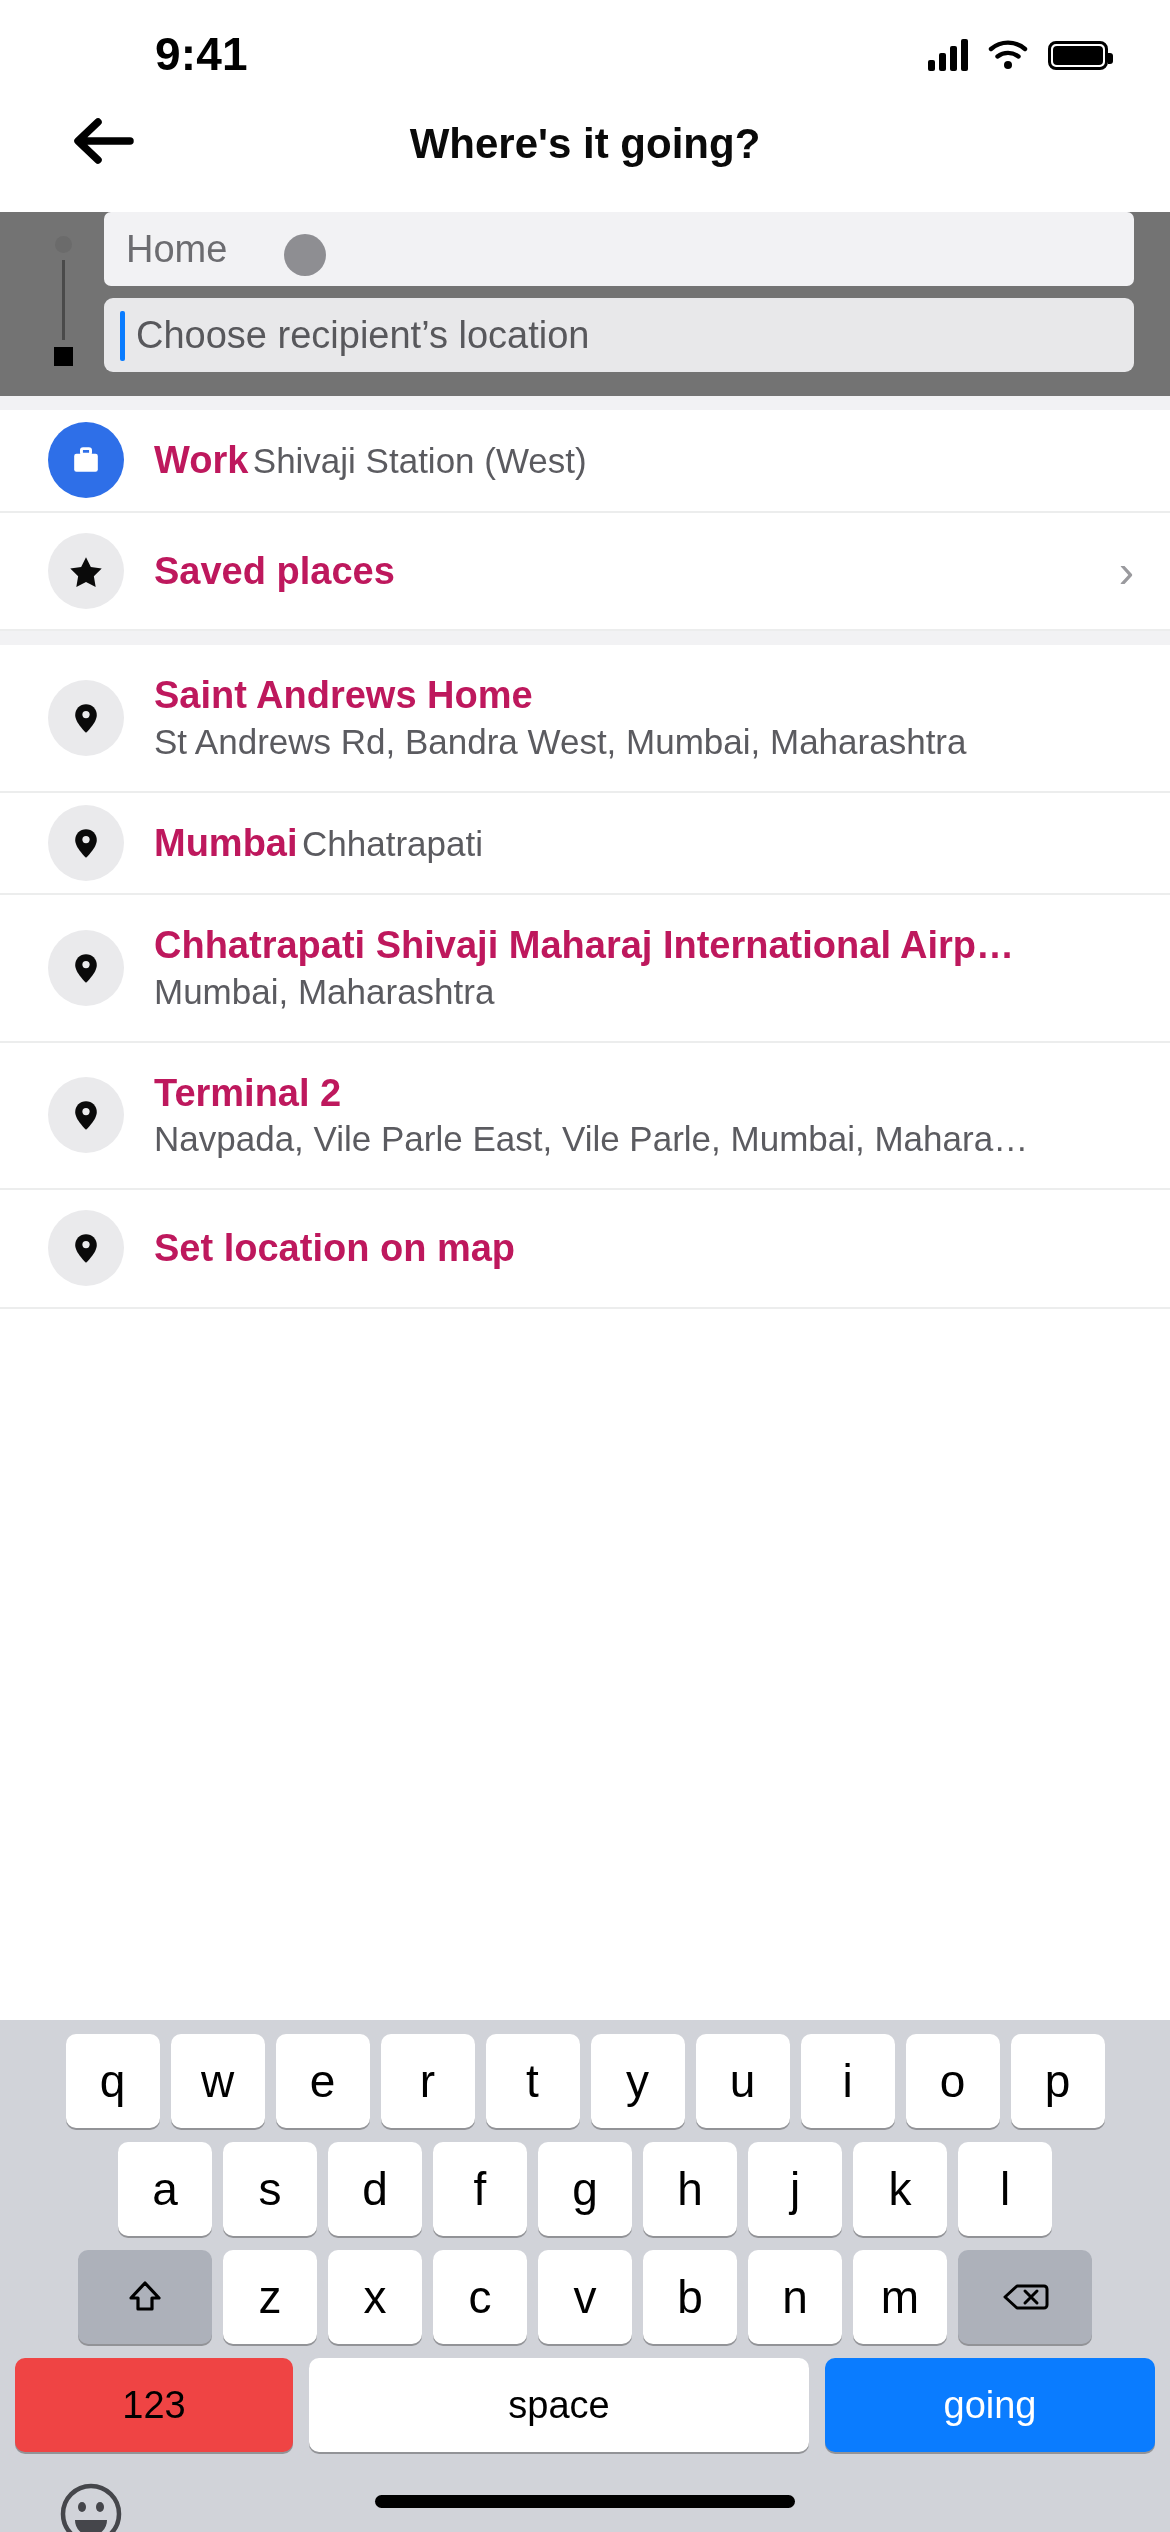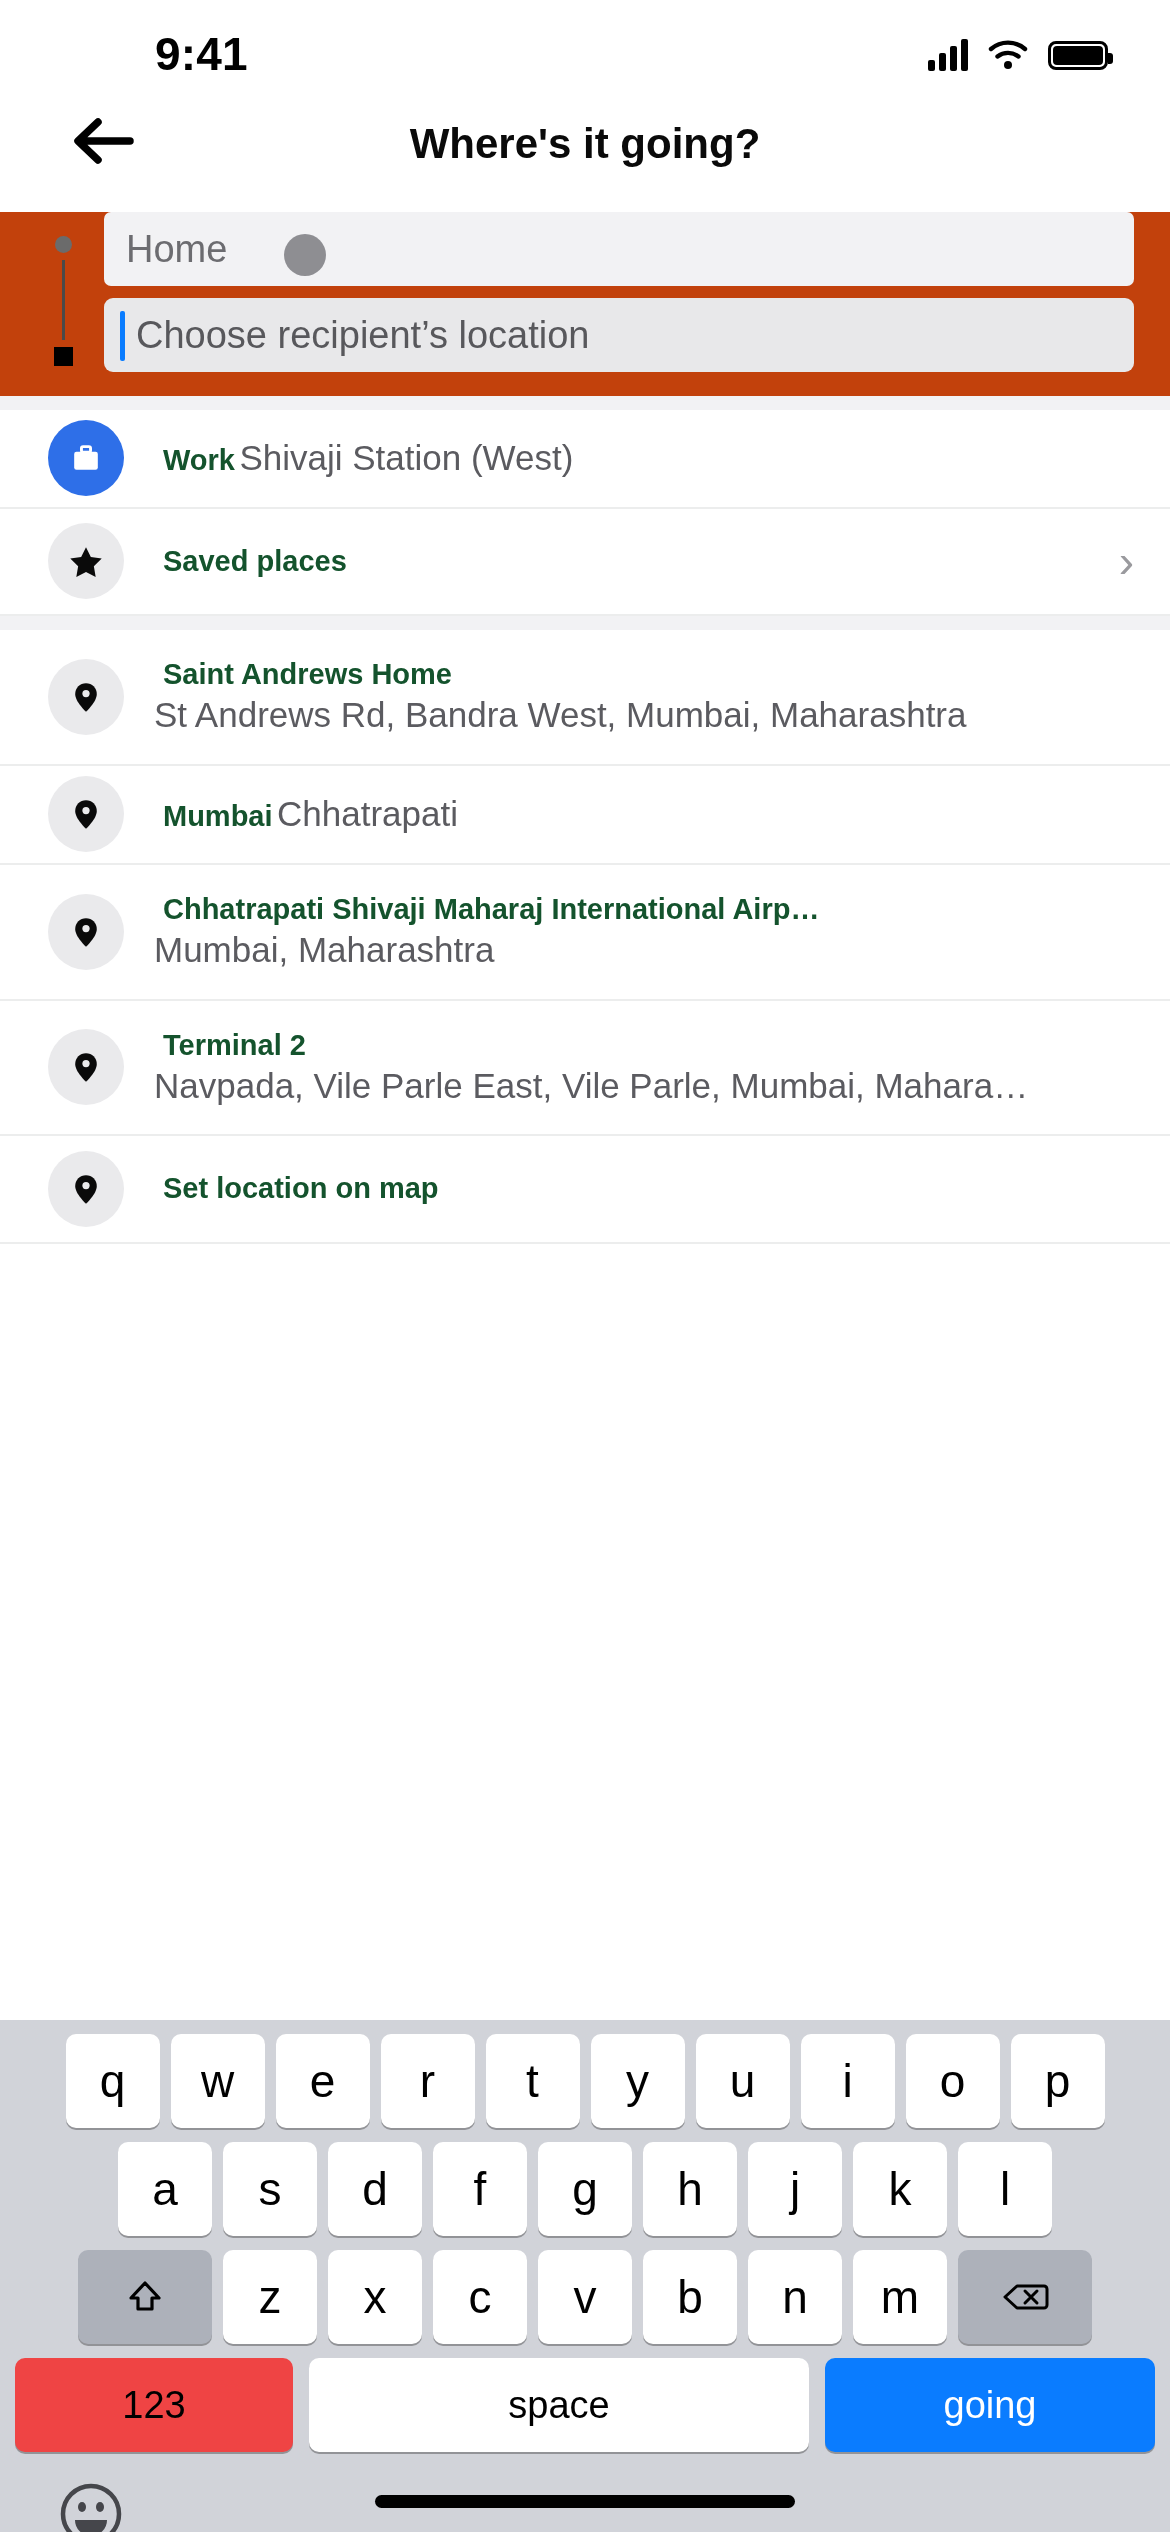--- a/index.html
+++ b/index.html
@@ -45,21 +45,21 @@
   .back-arrow {
     position:absolute; left:68px; top:6px;
     width:70px; height:70px; cursor:pointer;
   }
   .page-title {
     position:absolute; left:0; right:0; top:20px;
     text-align:center; font-size:42px; font-weight:bold; color:#0a0a0a;
   }
 
   
-  .route-block { position:relative; padding:0 0 24px 0; background:#c2410c; }
+  .route-block { position:relative; padding:0 0 24px 0; background:#737373; }
   .route-rail {
     position:absolute; left:48px; top:24px;
     width:30px; height:130px;
     display:flex; flex-direction:column; align-items:center;
   }
   .rail-dot { width:17px; height:17px; border-radius:50%; background:#6b6b6b; flex:none; }
   .rail-line { width:3px; flex:1; background:#4a4a4a; margin:7px 0; }
   .rail-square { width:19px; height:19px; background:#000; flex:none; }
 
   .field {
@@ -93,24 +93,23 @@
     cursor:pointer;
   }
   .row .ico-wrap {
     flex:none; width:76px; height:76px; border-radius:50%;
     background:#eaeaec; display:flex; align-items:center; justify-content:center;
     margin-right:30px;
   }
   .row .ico-wrap.blue { background:#2e6fe8; }
   .row .texts { flex:1; min-width:0; padding:22px 0; }
   .row .title {
-    font-size:29px; font-weight:bold; color:#14532d;
+    font-size:38px; font-weight:bold; color:#be185d;
     white-space:nowrap; overflow:hidden; text-overflow:ellipsis;
     line-height:1.28;
-    margin-left:9px;
   }
   .row .sub {
     font-size:35px; color:#5b5b60; margin-top:6px;
     white-space:nowrap; overflow:hidden; text-overflow:ellipsis;
     line-height:1.28;
   }
   .row.tall .texts { padding:26px 0; }
   .row .chev { flex:none; color:#9a9a9e; font-size:46px; line-height:1; margin-left:12px; }
   .row.single .texts { padding:34px 0; }
 

